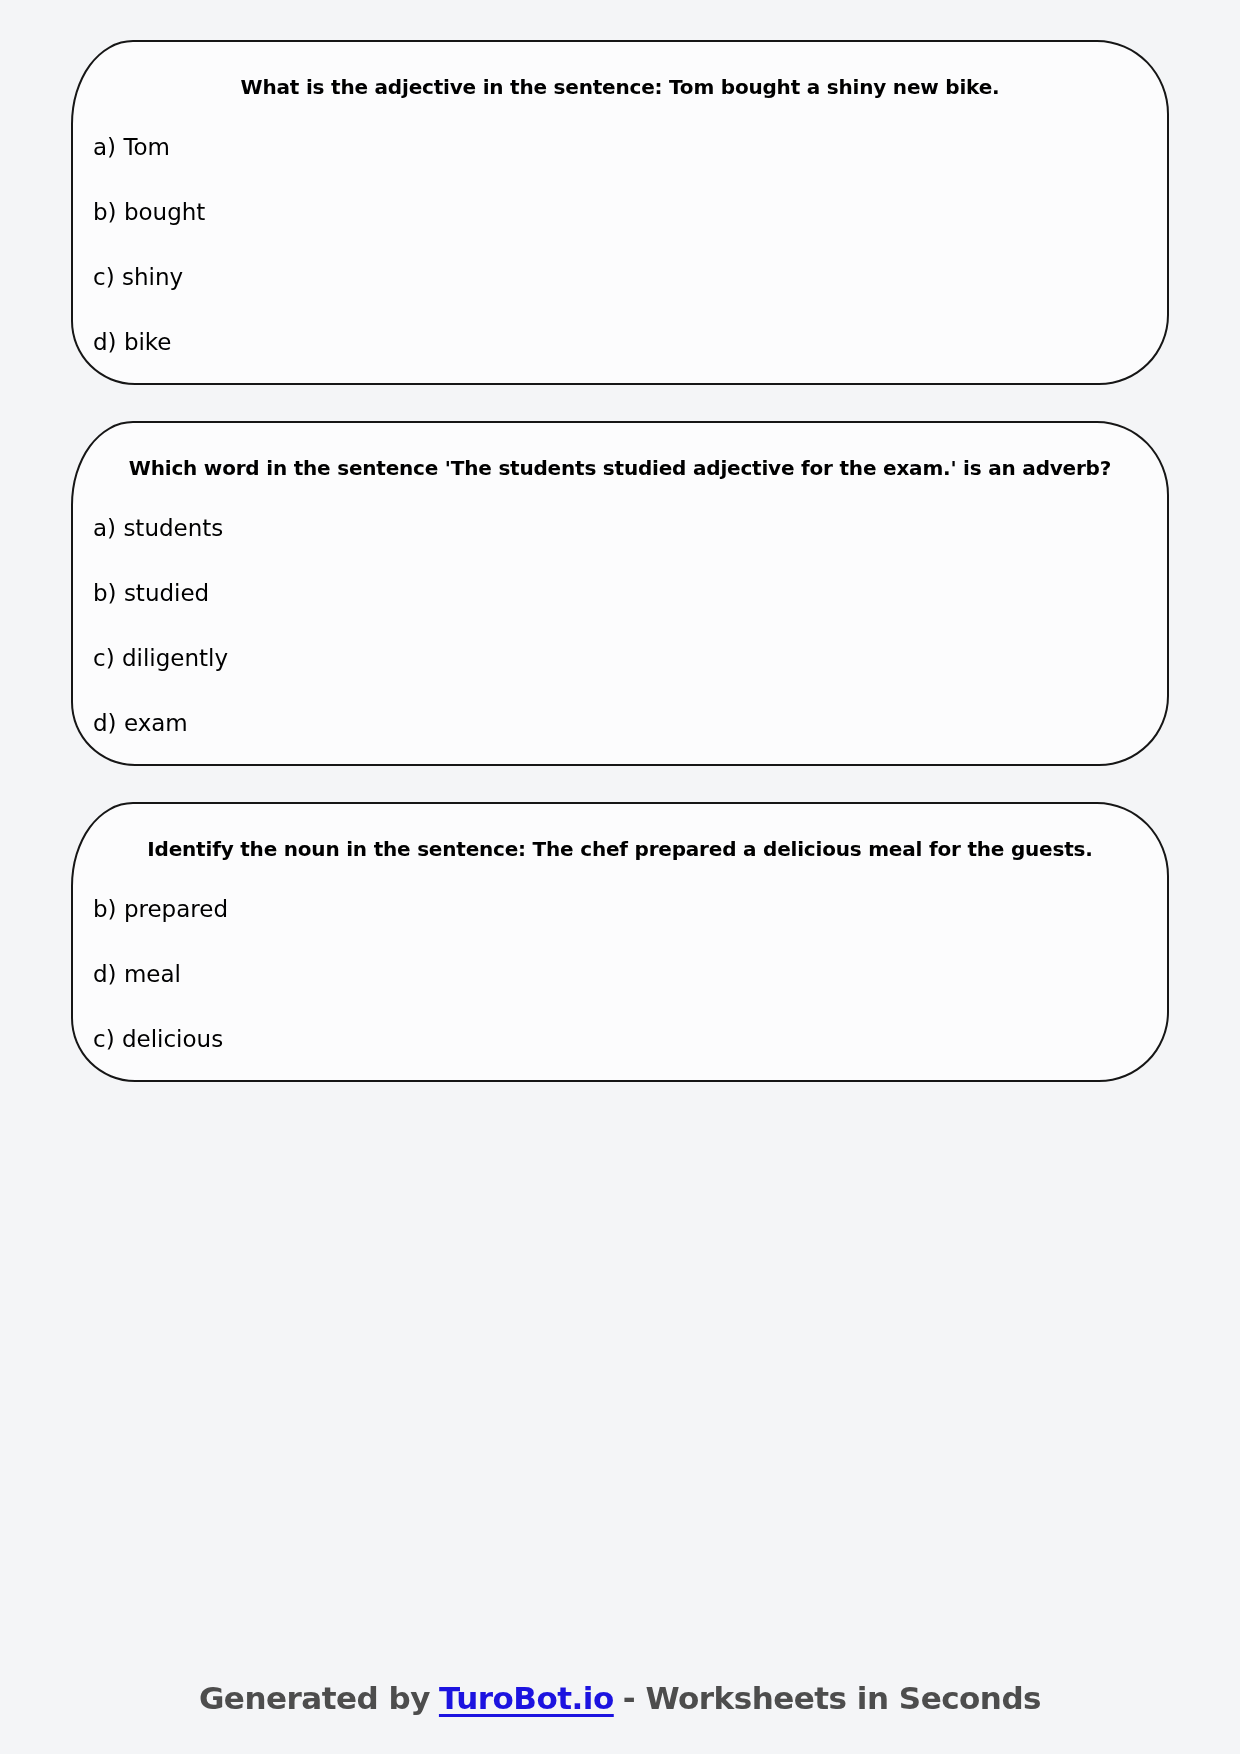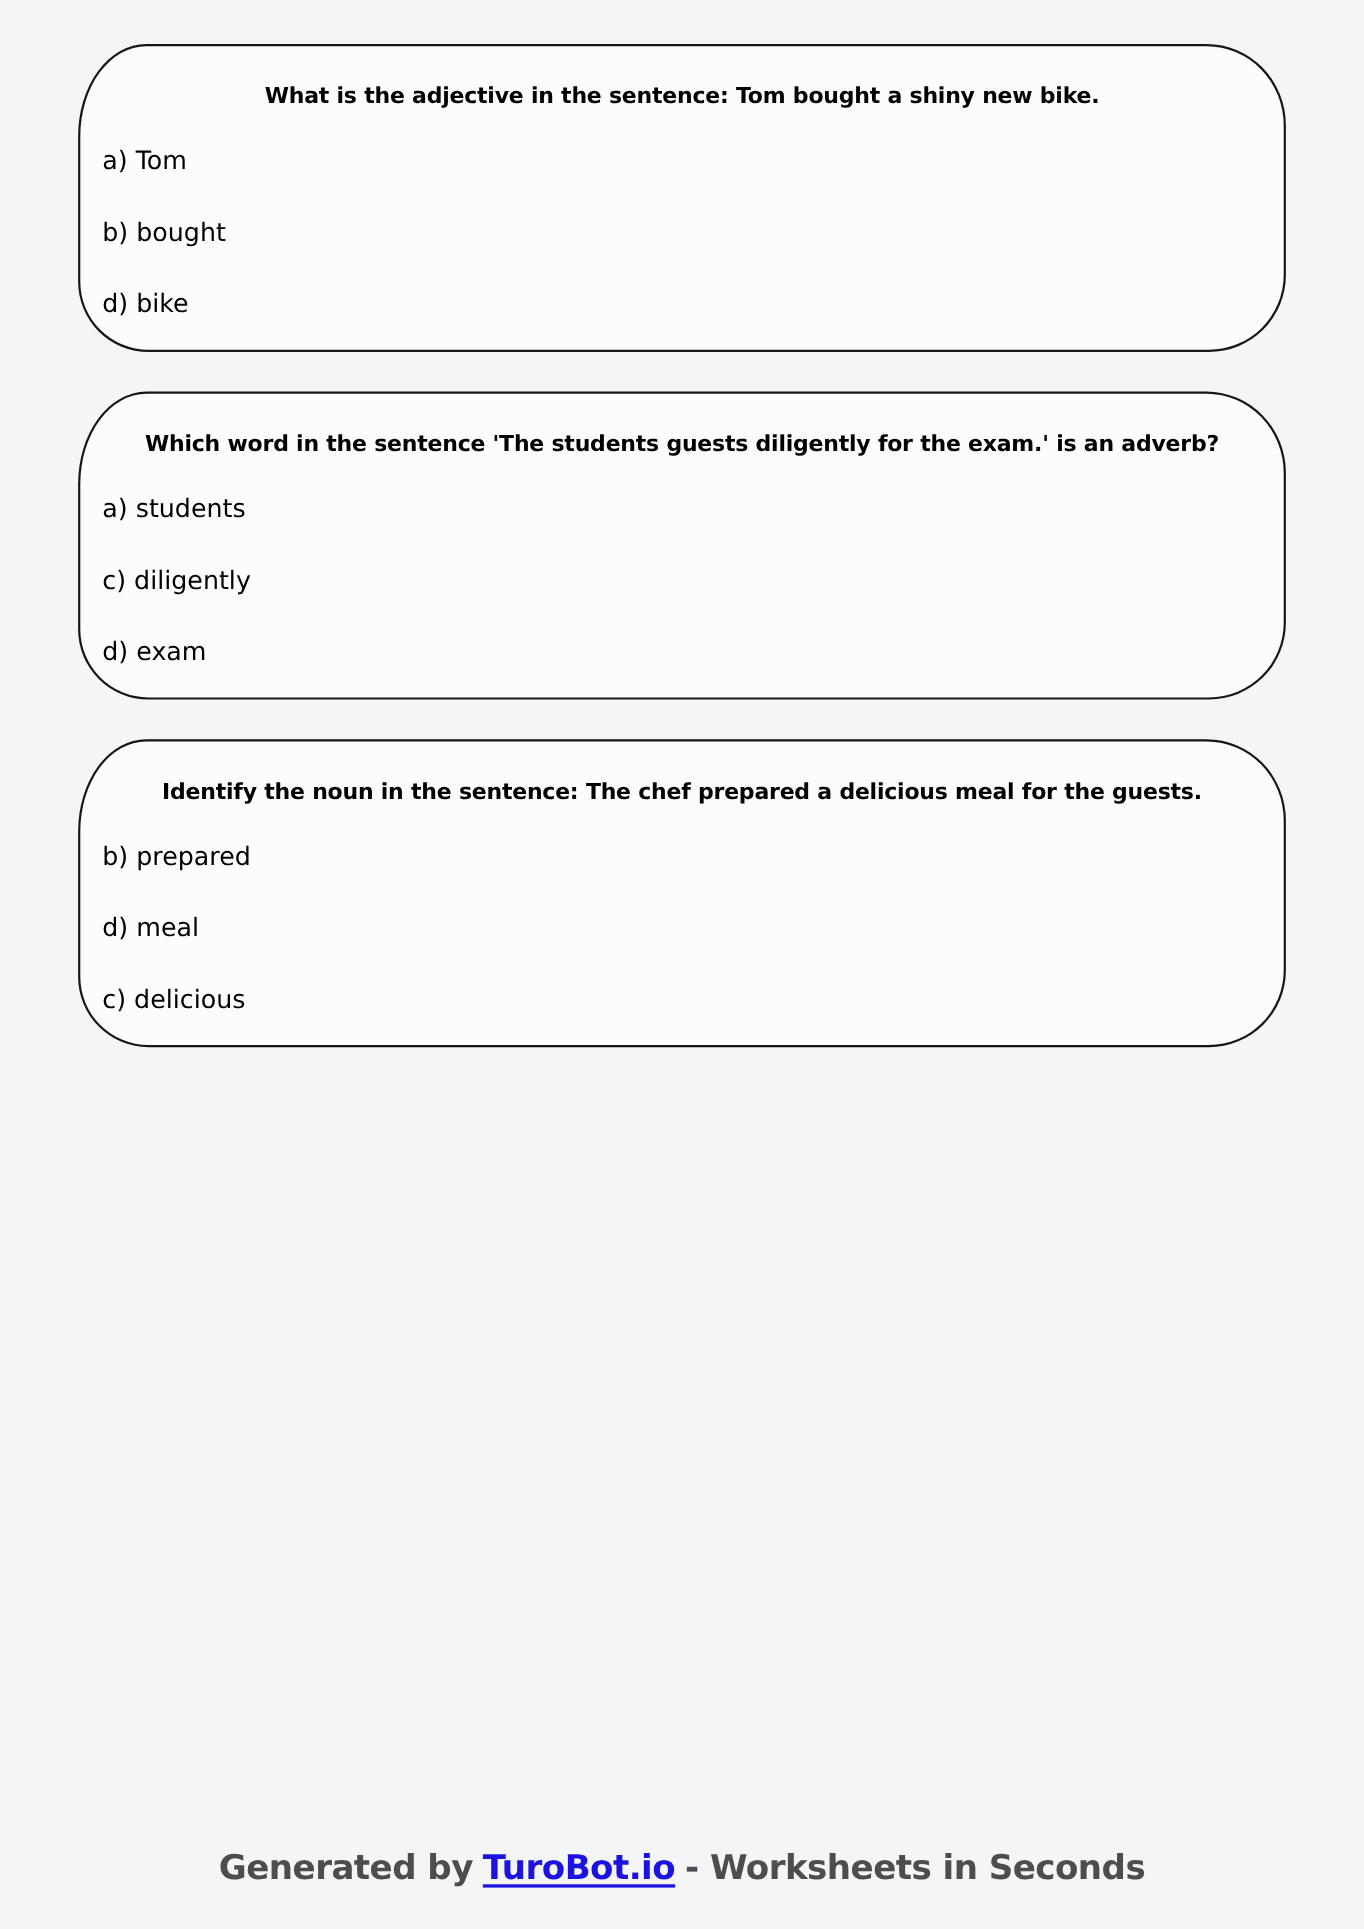--- a/index.html
+++ b/index.html
@@ -76,28 +76,30 @@
 </head>
 <body style="background: rgb(244, 245, 247);">
 
 <div class="page">
 
   <div class="question-card" style="background: rgb(252, 252, 253); border-color: rgb(22, 22, 22);">
     <div class="question-title">What is the adjective in the sentence: Tom bought a shiny new bike.</div>
     <ul class="options-list">
       <li class="option-item">a) Tom</li>
       <li class="option-item">b) bought</li>
+      <li class="option-item">c) shiny</li>
       <li class="option-item">d) bike</li>
     </ul>
   </div>
 
   <div class="question-card" style="background: rgb(252, 252, 253); border-color: rgb(22, 22, 22);">
-    <div class="question-title">Which word in the sentence 'The students guests diligently for the exam.' is an adverb?</div>
+    <div class="question-title">Which word in the sentence 'The students studied adjective for the exam.' is an adverb?</div>
     <ul class="options-list">
       <li class="option-item">a) students</li>
+      <li class="option-item">b) studied</li>
       <li class="option-item">c) diligently</li>
       <li class="option-item">d) exam</li>
     </ul>
   </div>
 
   <div class="question-card" style="background: rgb(252, 252, 253); border-color: rgb(22, 22, 22);">
     <div class="question-title">Identify the noun in the sentence: The chef prepared a delicious meal for the guests.</div>
     <ul class="options-list">
       <li class="option-item">b) prepared</li>
       <li class="option-item">d) meal</li>

